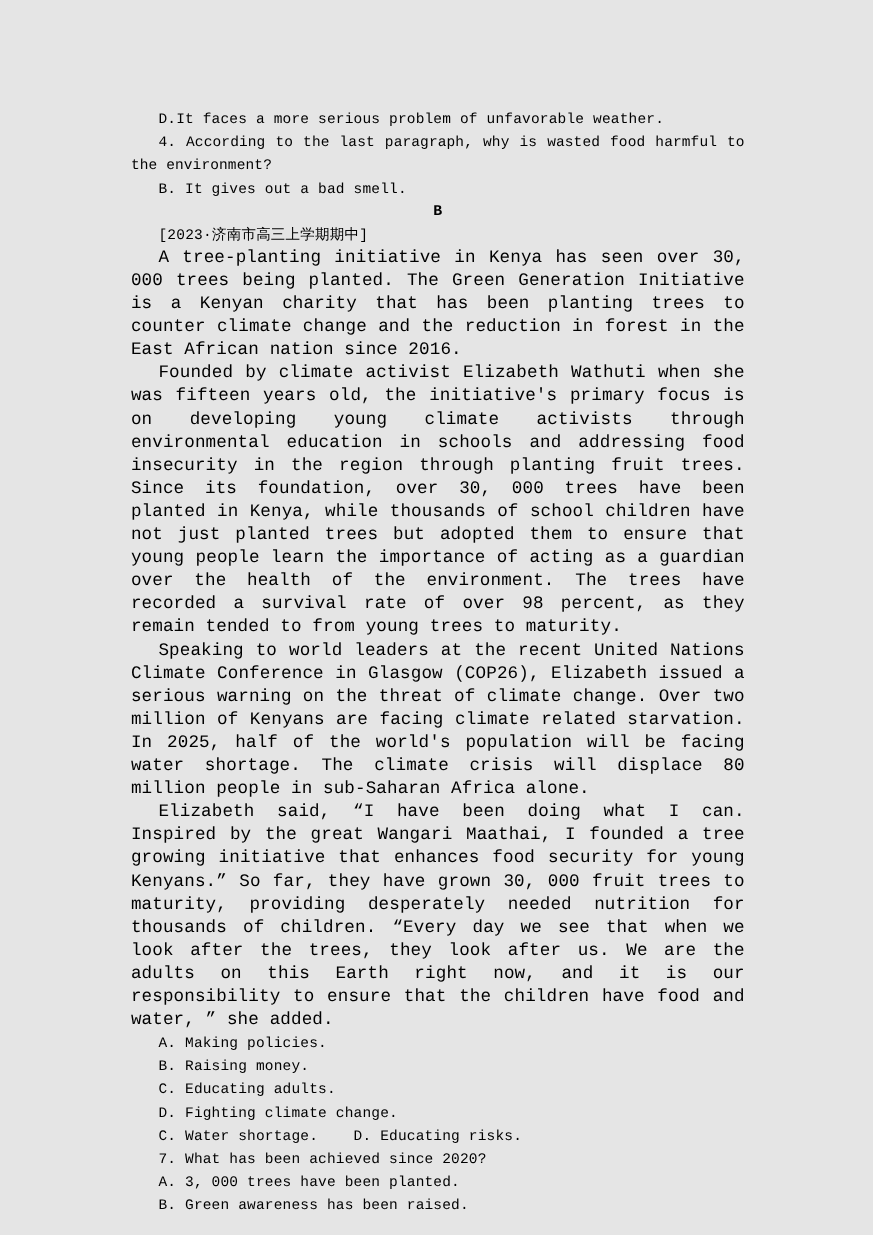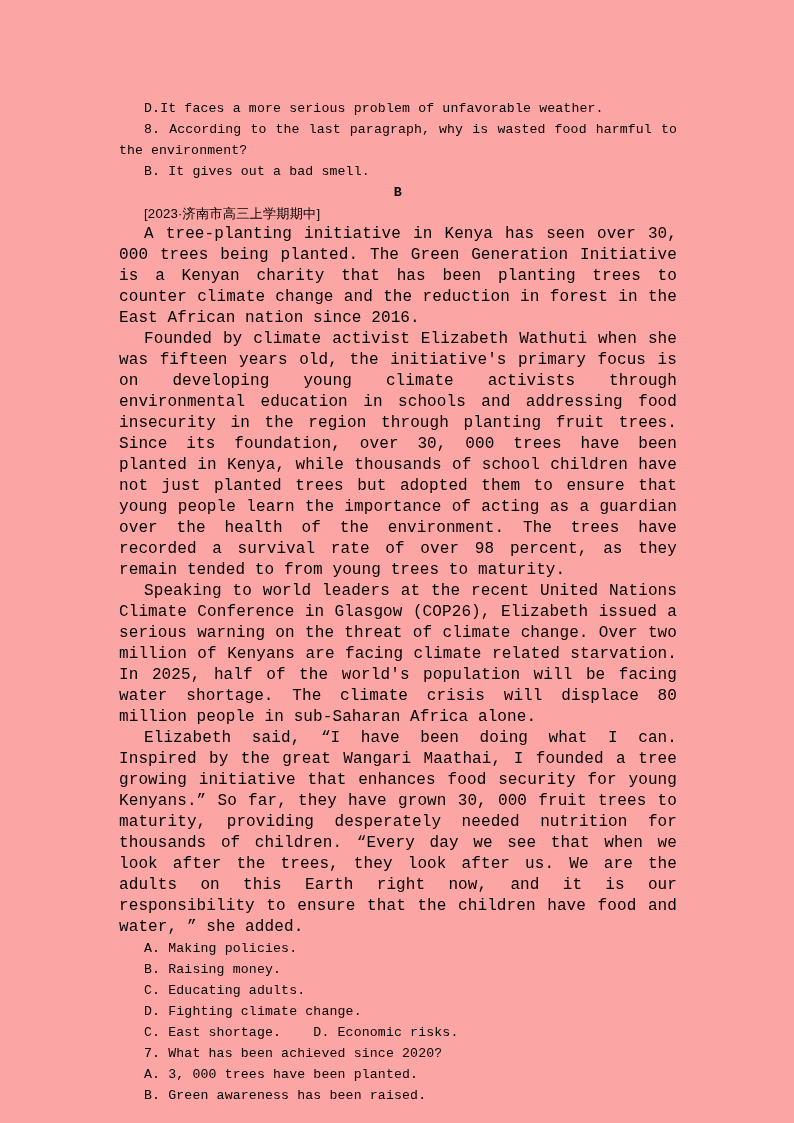--- a/index.html
+++ b/index.html
@@ -16,21 +16,21 @@
     color: #000000;
     -webkit-font-smoothing: none;
   }
 
   .page {
     position: absolute;
     left: 0;
     top: 0;
     width: 794px;
     height: 1123px;
-    background: #fca5a5;
+    background: #e5e5e5;
   }
 
   .content {
     position: absolute;
     left: 119px;
     top: 98px;
     width: 558px;
   }
 
   
@@ -71,50 +71,50 @@
     font-weight: bold;
     text-align: center;
     width: 558px;
     letter-spacing: 0.2px;
   }
 
   .source-tag {
     font-size: 13.2px;
     line-height: 21px;
     padding-left: 25px;
-    font-family: Liberation Sans, sans-serif;
+    font-family: Liberation Mono, monospace;
     letter-spacing: 0.2px;
   }
 </style>
 </head>
 <body>
 
 <div class="page">
   <div class="content">
 
     <div class="opt">D.It faces a more serious problem of unfavorable weather.</div>
 
-    <div class="para-q">8. According to the last paragraph, why is wasted food harmful to the environment?</div>
+    <div class="para-q">4. According to the last paragraph, why is wasted food harmful to the environment?</div>
 
     <div class="opt">B. It gives out a bad smell.</div>
 
     <div class="section-marker">B</div>
 
     <div class="source-tag">[2023·济南市高三上学期期中]</div>
 
     <p class="para">A tree-planting initiative in Kenya has seen over 30, 000 trees being planted. The Green Generation Initiative is a Kenyan charity that has been planting trees to counter climate change and the reduction in forest in the East African nation since 2016.</p>
     <p class="para">Founded by climate activist Elizabeth Wathuti when she was fifteen years old, the initiative's primary focus is on developing young climate activists through environmental education in schools and addressing food insecurity in the region through planting fruit trees. Since its foundation, over 30, 000 trees have been planted in Kenya, while thousands of school children have not just planted trees but adopted them to ensure that young people learn the importance of acting as a guardian over the health of the environment. The trees have recorded a survival rate of over 98 percent, as they remain tended to from young trees to maturity.</p>
     <p class="para">Speaking to world leaders at the recent United Nations Climate Conference in Glasgow (COP26), Elizabeth issued a serious warning on the threat of climate change. Over two million of Kenyans are facing climate related starvation. In 2025, half of the world's population will be facing water shortage. The climate crisis will displace 80 million people in sub-Saharan Africa alone.</p>
     <p class="para">Elizabeth said, “I have been doing what I can. Inspired by the great Wangari Maathai, I founded a tree growing initiative that enhances food security for young Kenyans.” So far, they have grown 30, 000 fruit trees to maturity, providing desperately needed nutrition for thousands of children. “Every day we see that when we look after the trees, they look after us. We are the adults on this Earth right now, and it is our responsibility to ensure that the children have food and water, ” she added.</p>
 
     <div class="opt">A. Making policies.</div>
     <div class="opt">B. Raising money.</div>
     <div class="opt">C. Educating adults.</div>
     <div class="opt">D. Fighting climate change.</div>
 
-    <div class="opt">C. East shortage.    D. Economic risks.</div>
+    <div class="opt">C. Water shortage.    D. Educating risks.</div>
 
     <div class="opt">7. What has been achieved since 2020?</div>
     <div class="opt">A. 3, 000 trees have been planted.</div>
     <div class="opt">B. Green awareness has been raised.</div>
 
   </div>
 </div>
 
 </body></html>

